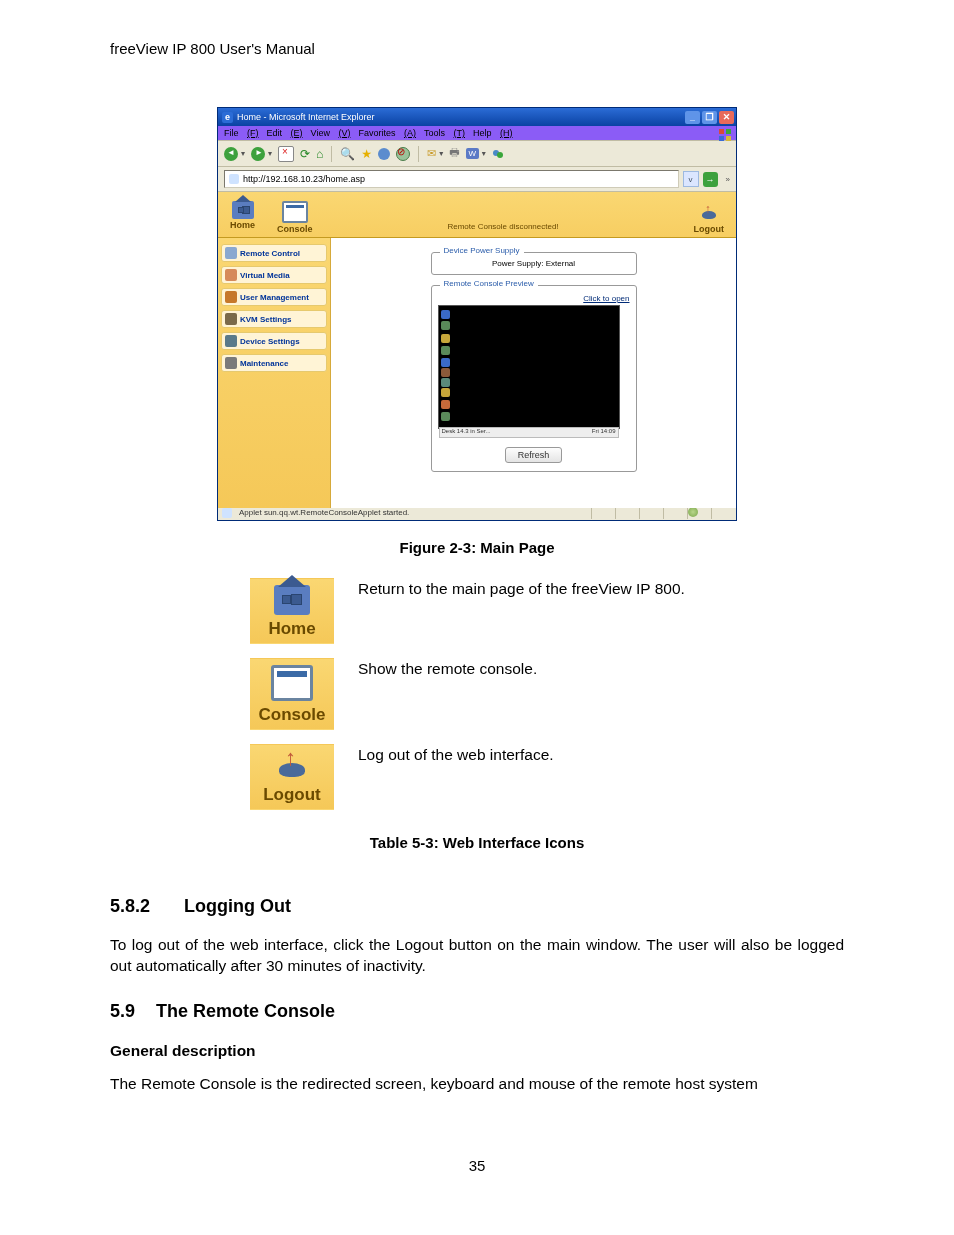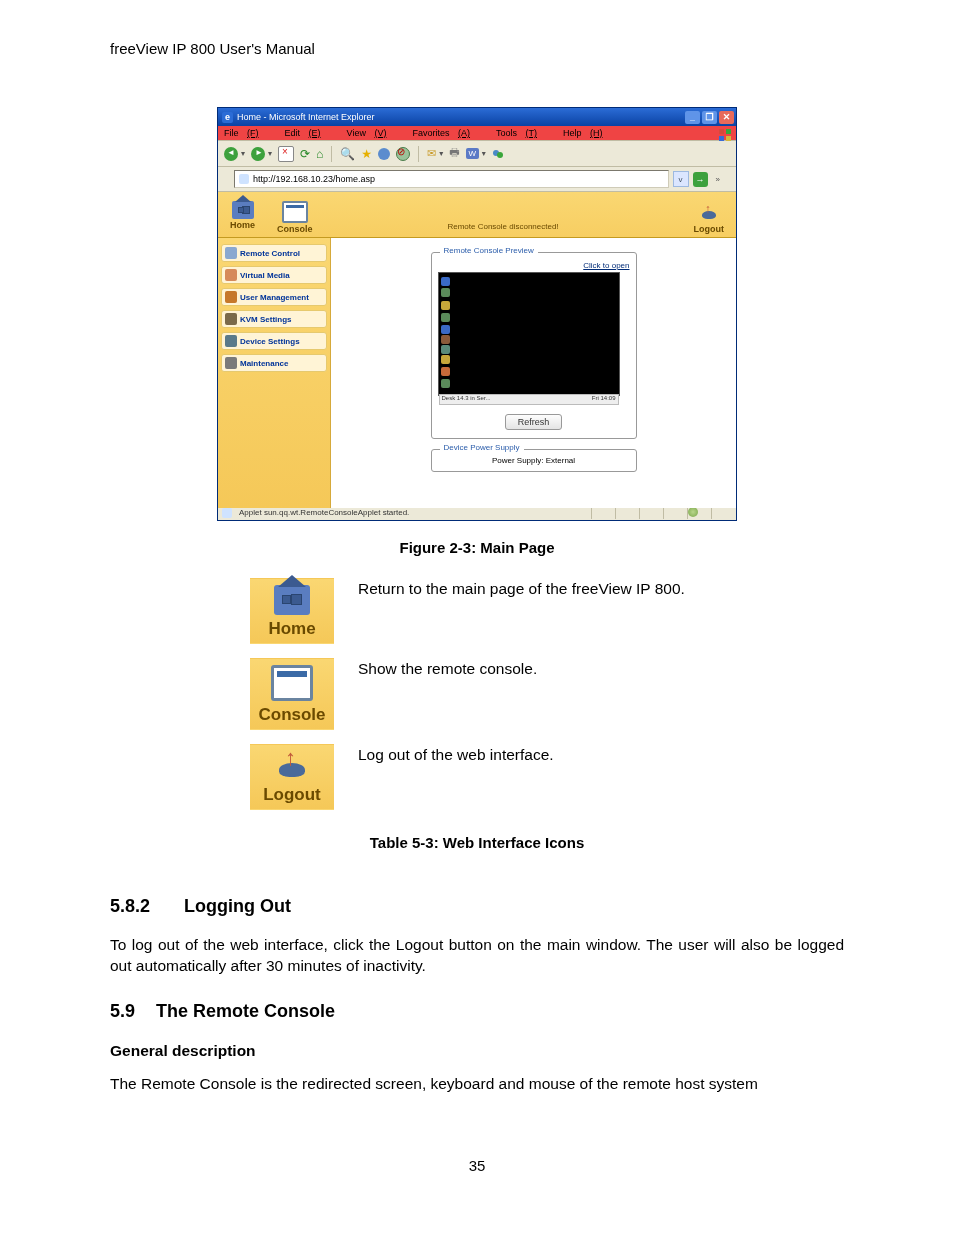--- a/index.html
+++ b/index.html
@@ -45,21 +45,21 @@
   .win-btn {
     width: 15px; height: 13px; border-radius: 2px;
     display: flex; align-items: center; justify-content: center;
     font-size: 9px; font-weight: bold;
   }
   .win-min { background:#5f94e8; color:#fff; }
   .win-max { background:#5f94e8; color:#fff; }
   .win-close { background:#e86a5a; color:#fff; }
 
   .menubar {
-    background:#ef4444; padding:2px 6px; display:flex; gap:20px; align-items:center;
+    background:#8b5cf6; padding:2px 6px; display:flex; gap:2px; align-items:center;
     border-bottom:1px solid #c0bca4; position: relative;
   }
   .menubar span { margin-right: 6px; }
   .menubar span u { text-decoration: underline; }
   .win-flag {
     position:absolute; right:4px; top:2px; width:14px; height:14px;
   }
 
   .toolbar {
     background:#ece9d8; padding:3px 6px; display:flex; align-items:center; gap:6px;
@@ -80,21 +80,21 @@
   .tb-block { width:12px;height:12px;border-radius:50%;background:#9ac39a;border:1px solid #4a7d4a;position:relative;}
   .tb-block::after{content:"⊘";color:#b00;font-size:10px;position:absolute;left:0;top:-2px;}
   .tb-folder{color:#c99b2a;font-size:11px;}
   .tb-print{color:#777;font-size:11px;}
   .tb-w{width:13px;height:11px;background:#5b7ac6;color:#fff;font-size:8px;display:inline-flex;align-items:center;justify-content:center;border-radius:2px;}
   .tb-msn{width:12px;height:12px;display:inline-block;}
   .drop { color:#555; font-size:8px; margin-left:-3px; }
   .sep { width:1px; height:16px; background:#c0bca4; margin:0 2px; }
 
   .addressbar {
-    background:#ece9d8; padding:3px 16px; display:flex; align-items:center; gap:4px;
+    background:#ece9d8; padding:3px 6px; display:flex; align-items:center; gap:4px;
     border-bottom:1px solid #c0bca4;
   }
   .addr-input {
     flex:1; background:#fff; border:1px inset #cfcbb8; padding:1px 4px;
     display:flex; align-items:center; gap:4px; height:14px;
   }
   .addr-ie {width:10px;height:10px;background:#cfe3ff;border-radius:2px;display:inline-block;}
   .addr-drop { width:14px;height:14px;background:#dbe6ff;border:1px solid #9db9e0;display:flex;align-items:center;justify-content:center;color:#456;font-size:8px;}
   .addr-go {width:15px;height:15px;background:#3da13d;border-radius:3px;display:flex;align-items:center;justify-content:center;color:#fff;font-size:9px;}
   .addr-chev{font-size:8px;color:#555;margin-left:4px;}
@@ -329,20 +329,24 @@
               <span class="nav-ic nic-ds"></span>
               <span>Device Settings</span>
             </div>
           <div class="nav-item">
               <span class="nav-ic nic-mt"></span>
               <span>Maintenance</span>
             </div>
         </div>
 
         <div class="main-panel">
+          <div class="main-box" style="padding:6px 6px;">
+            <div class="legend">Device Power Supply</div>
+            <div class="power-text">Power Supply: External</div>
+          </div>
           <div class="main-box">
             <div class="legend">Remote Console Preview</div>
             <div class="click-open">Click to open</div>
             <div class="screen-prev">
               <div class="sp-bar sp1"></div>
                 <div class="sp-bar sp2"></div>
                 <div class="sp-bar sp3"></div>
               <div class="sp-bar sp4"></div>
                 <div class="sp-bar sp5"></div>
                 <div class="sp-bar sp6"></div>
@@ -352,24 +356,20 @@
               <div class="sp-bar sp10"></div>
               <div class="sp-foot">
                   <span>Desk 14.3 in Ser...</span>
                   <span>Fri 14:09</span>
                 </div>
             </div>
             <div class="refresh-btn-row">
               <span class="refresh-btn">Refresh</span>
             </div>
           </div>
-          <div class="main-box" style="padding:6px 6px;">
-            <div class="legend">Device Power Supply</div>
-            <div class="power-text">Power Supply: External</div>
-          </div>
         </div>
       </div>
     </div>
 
     <div class="statusbar">
       <div class="status-left">
         <span class="status-ie"></span>
         <span>Applet sun.qq.wt.RemoteConsoleApplet started.</span>
       </div>
       <div class="status-right">

